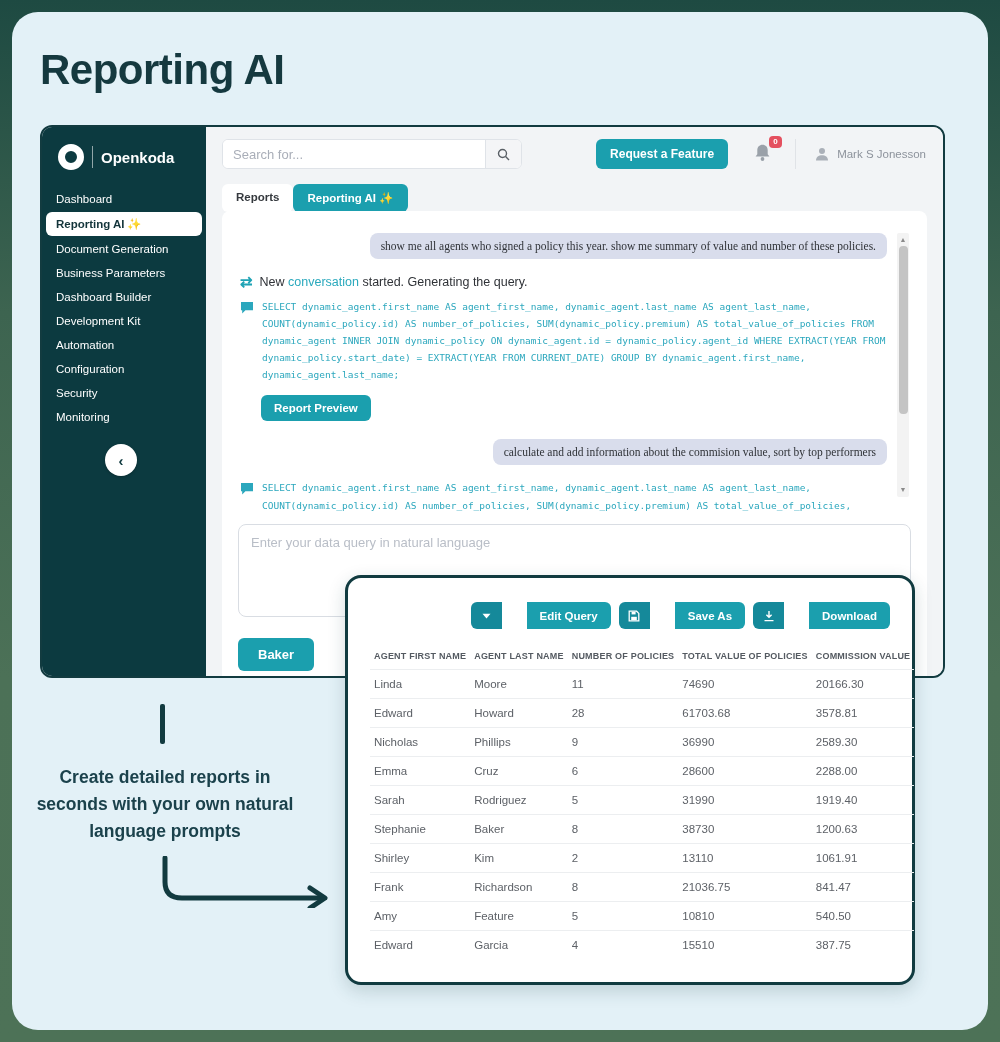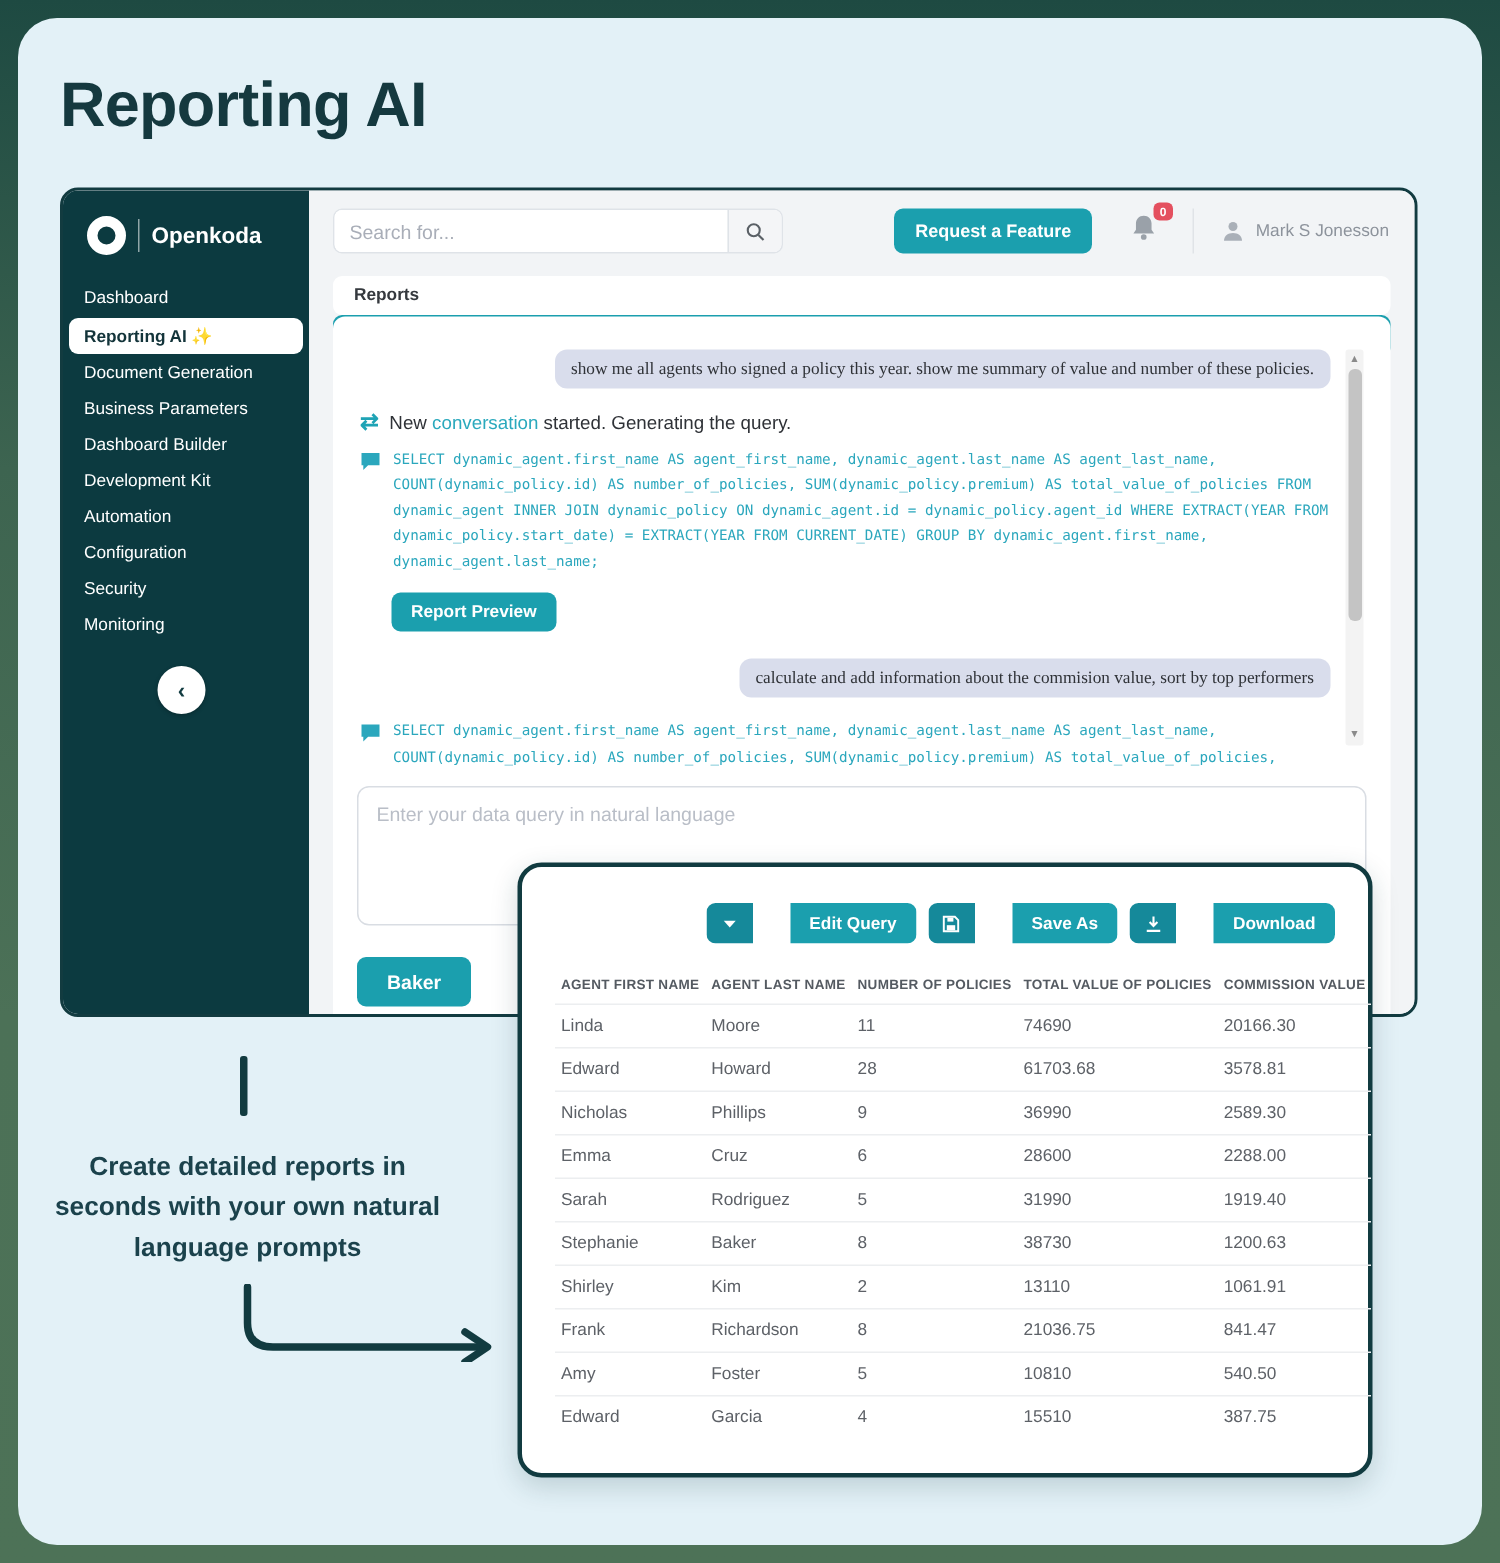--- a/index.html
+++ b/index.html
@@ -40,21 +40,21 @@
   .tb-spacer { flex:1; }
   .request-btn { background:#1b9fae; color:#fff; font-size:12px; font-weight:700;
                  padding:8px 14px; border-radius:6px; border:none; cursor:pointer;
                  font-family:"Liberation Sans",sans-serif; }
   .bell-wrap { margin-left:26px; position:relative; cursor:pointer; }
   .badge { position:absolute; top:-7px; right:-11px; background:#e4505f; color:#fff;
            font-size:8px; font-weight:bold; padding:1.5px 4.5px; border-radius:4px; }
   .tb-divider { width:1px; height:30px; background:#e0e3e7; margin:0 18px 0 24px; }
   .user { display:flex; align-items:center; gap:7px; color:#8d939c; font-size:11.5px; cursor:pointer; }
 
-  .tabs { display:flex; gap:0; padding:15px 16px 0;flex-direction:column; }
+  .tabs { display:flex; gap:0; padding:15px 16px 0; }
   .tab { padding:7px 14px; font-size:11.5px; border-radius:6px; cursor:pointer; }
   .tab-idle { background:#fff; color:#35393e; font-weight:600; }
   .tab-active { background:#1b9fae; color:#fff; font-weight:600; }
 
   .content-card { position:absolute; left:16px; right:16px; top:84px; bottom:0;
                   background:#fff; border-radius:8px 8px 0 0; padding:0 16px; }
   .chat { position:relative; padding:22px 24px 0 2px; }
   .bubble { margin-left:auto; margin-right:0; width:fit-content; max-width:640px;
             background:#d9ddec; border-radius:8px; padding:7px 11px; font-size:11.5px;
             color:#2f3237; white-space:nowrap;font-family:Liberation Serif, serif; }
@@ -307,21 +307,21 @@
         </tr>
         <tr>
           <td>Frank</td>
           <td>Richardson</td>
           <td>8</td>
           <td>21036.75</td>
           <td>841.47</td>
         </tr>
         <tr>
           <td>Amy</td>
-          <td>Foster</td>
+          <td>Feature</td>
           <td>5</td>
           <td>10810</td>
           <td>540.50</td>
         </tr>
         <tr>
           <td>Edward</td>
           <td>Garcia</td>
           <td>4</td>
           <td>15510</td>
           <td>387.75</td>

